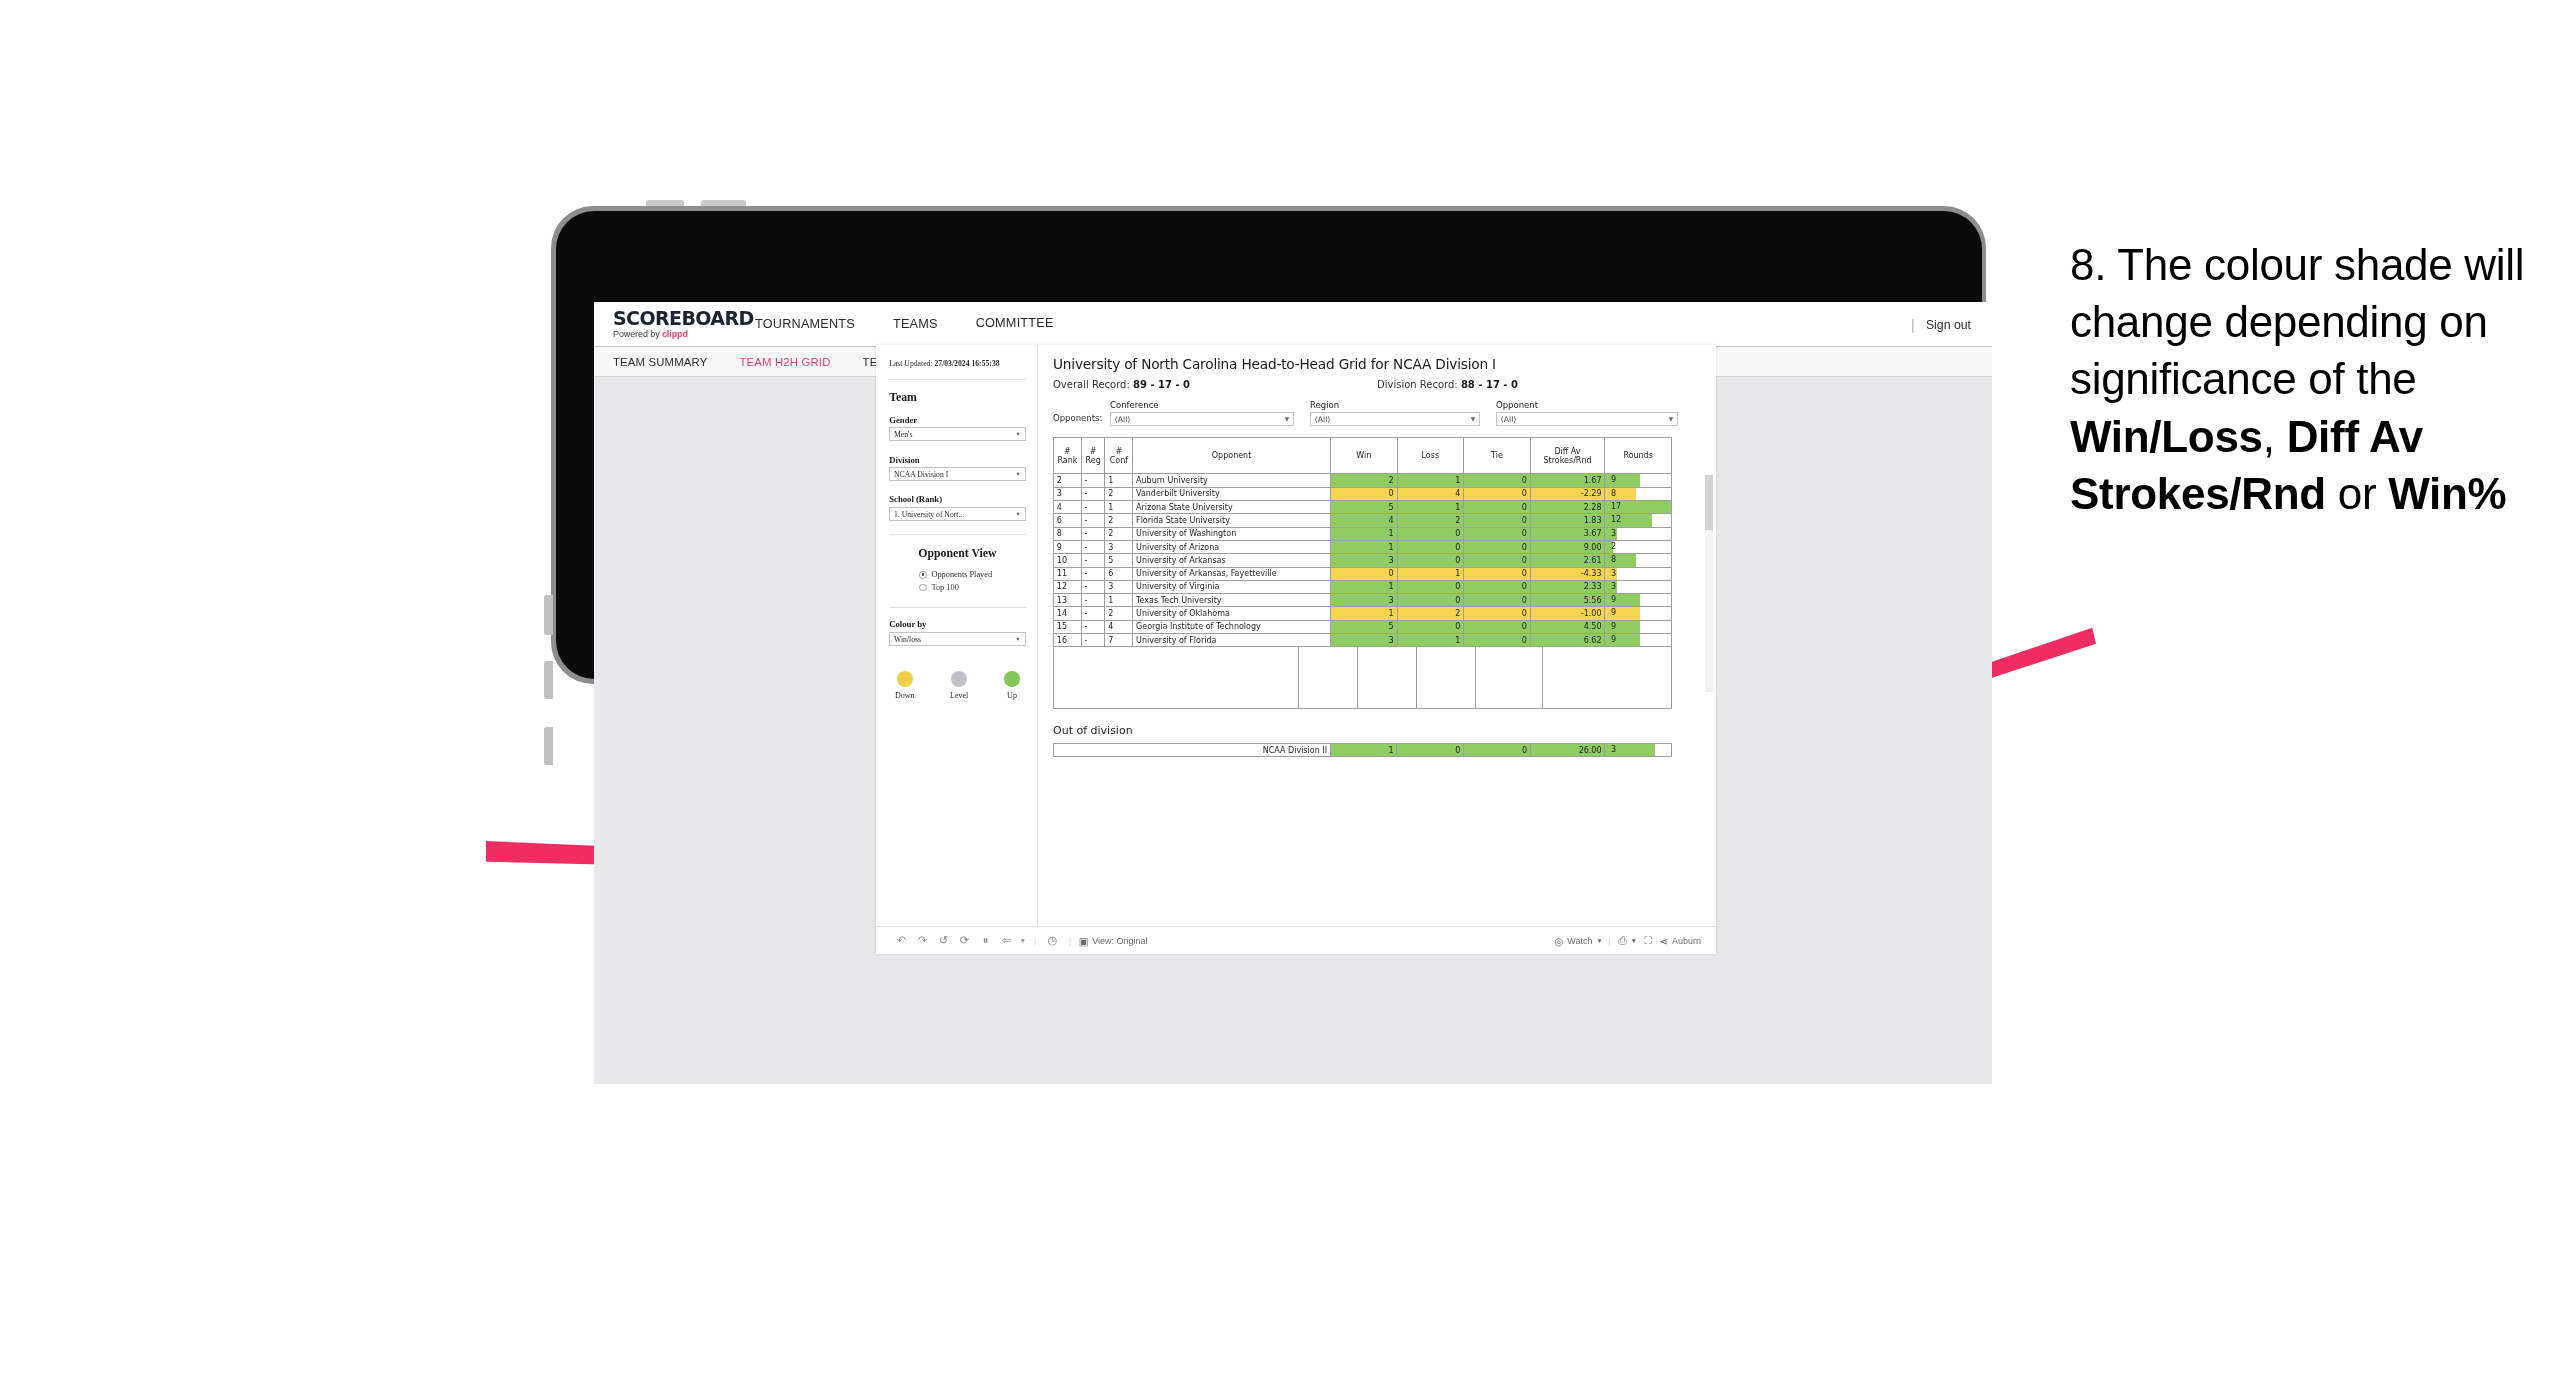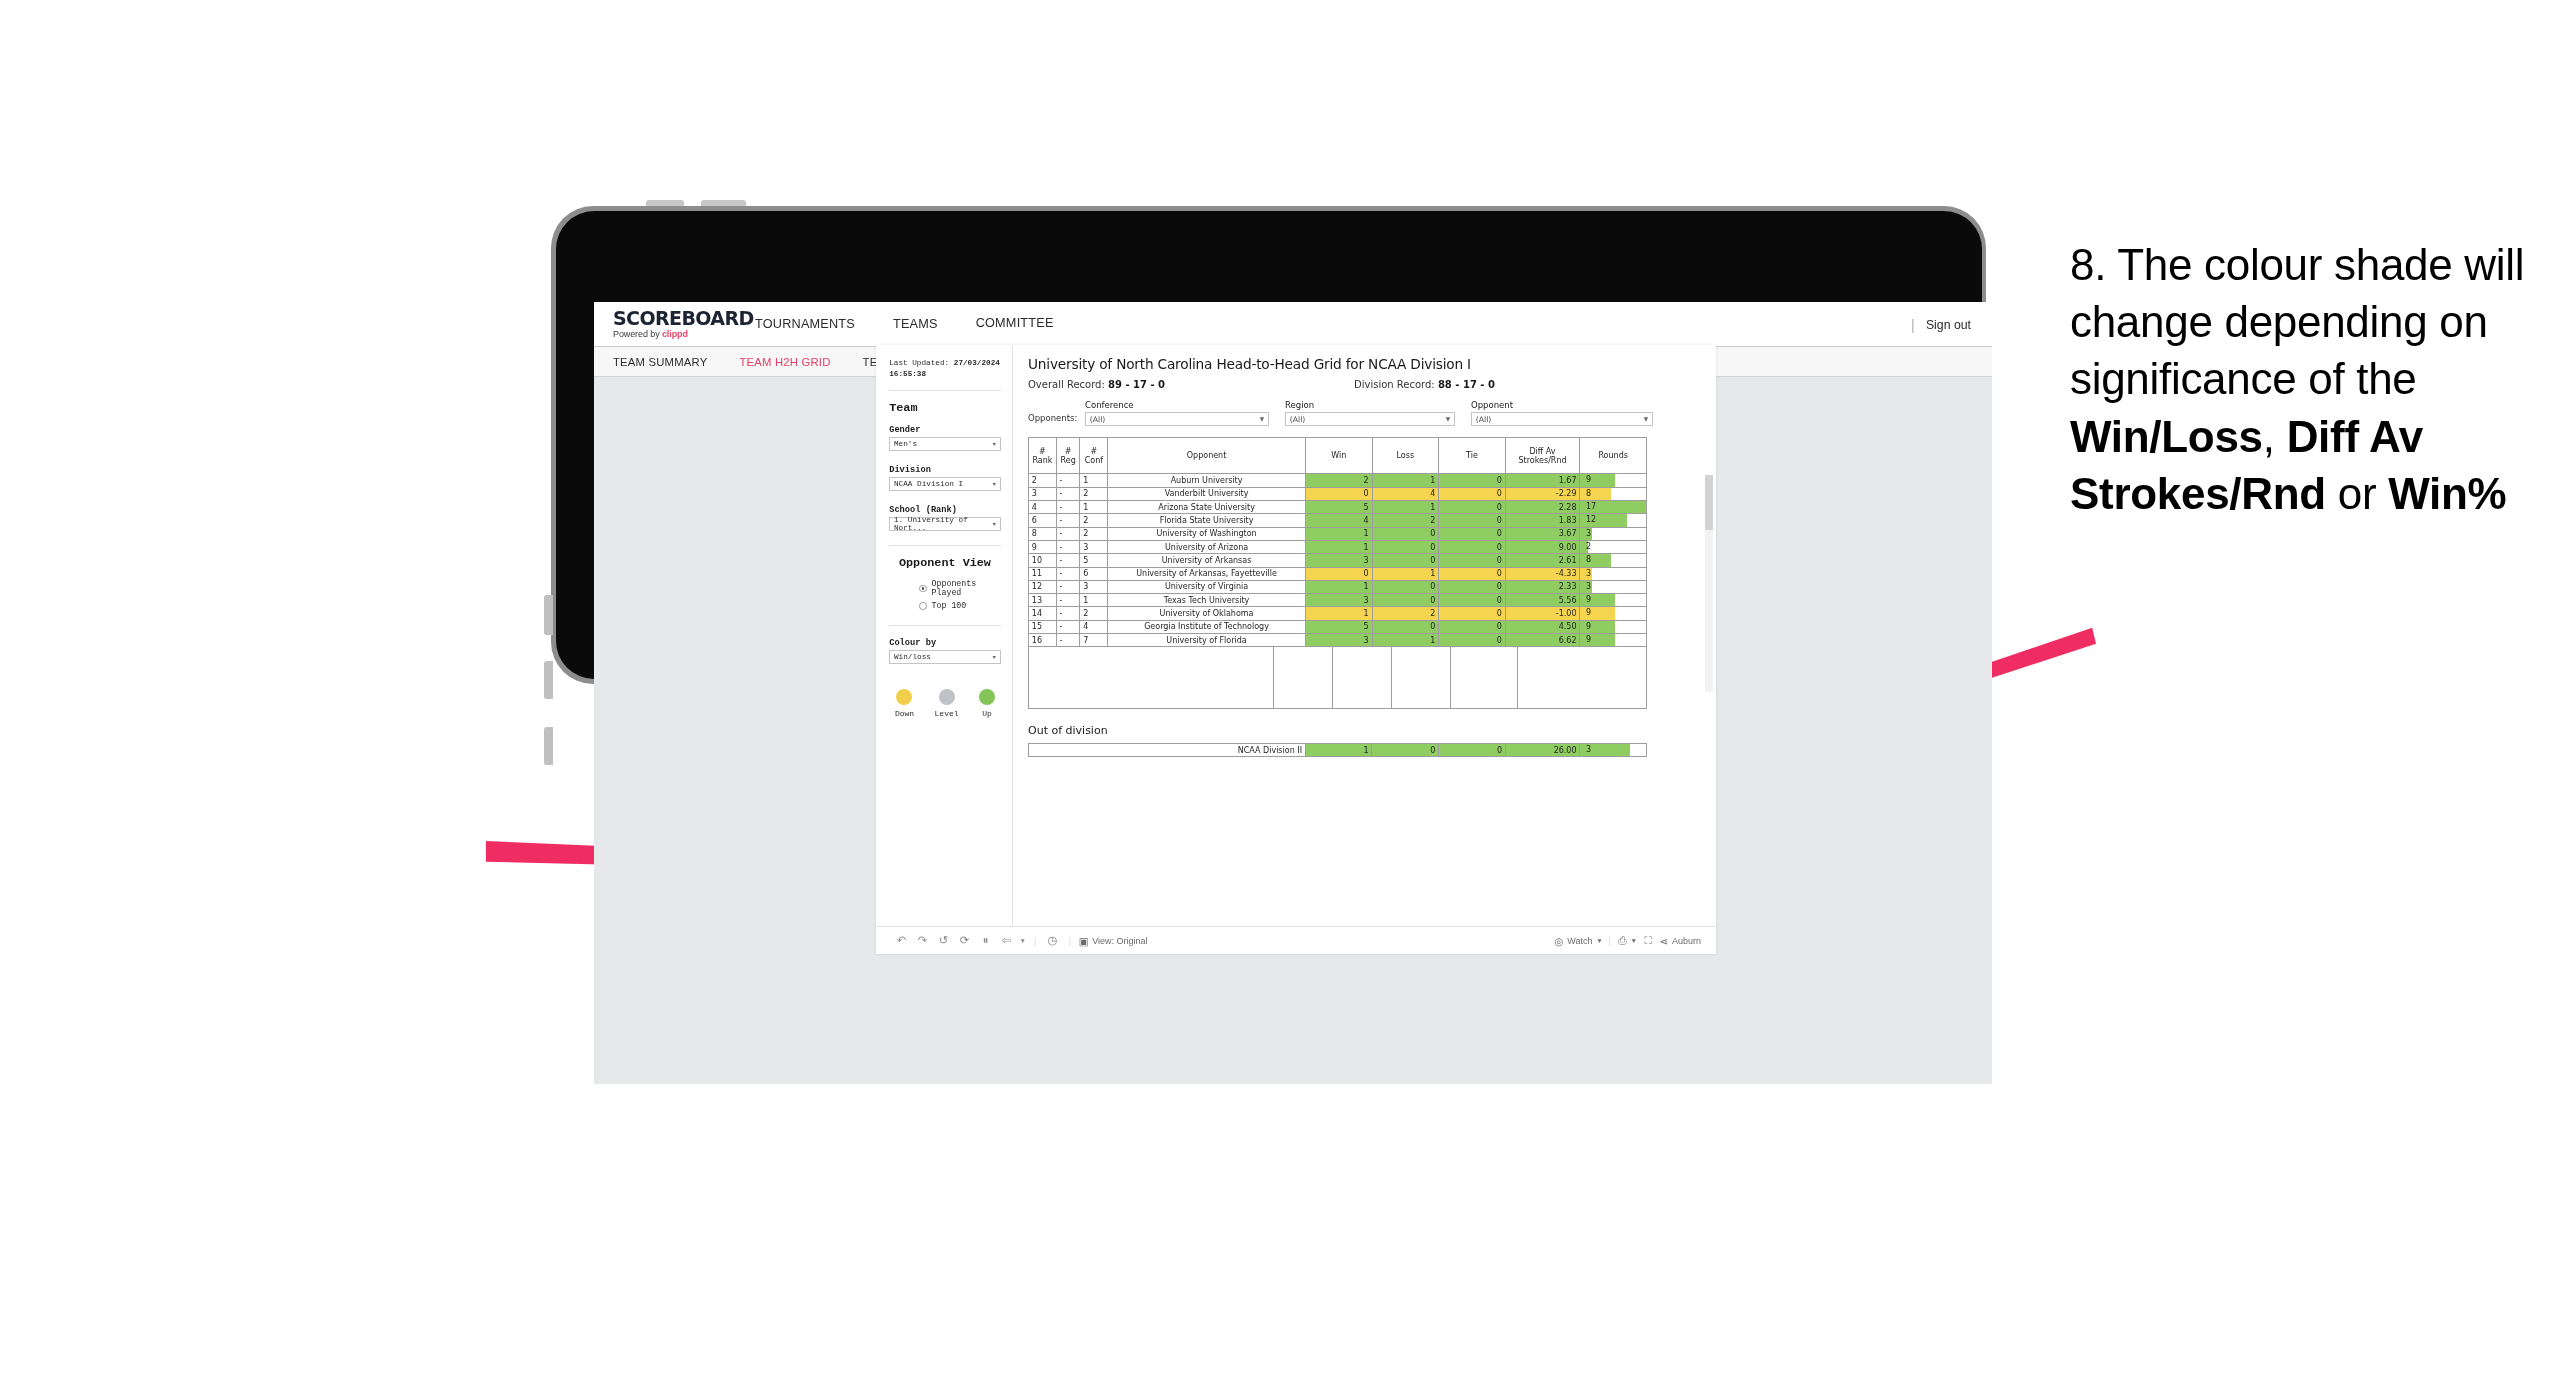--- a/index.html
+++ b/index.html
@@ -130,23 +130,23 @@
     left: 282px; top: 43px;
     width: 840px; height: 609px;
     background: #ffffff;
     box-shadow: 0 0 2.8px rgba(0,0,0,0.10);
     display: flex; flex-direction: column;
   }
   #viz-body { flex: 1; display: flex; overflow: hidden; }
 
   
   #viz-sidebar {
-    width: 137px; padding: 13.2px 11.3px 0 13.2px;
+    width: 162px; padding: 13.2px 11.3px 0 13.2px;
     border-right: 0.9px solid #e2e2e2;
-    font-family: Liberation Mono, monospace;
+    font-family: Liberation Serif, serif;
   }
   #last-updated {
     font-size: 7.7px; color: #2b2b2b; line-height: 1.45;
   }
   #last-updated b { font-weight: bold; }
   .side-rule { border-top: 0.9px solid #e0e0e0; margin: 9.4px 0 0 0; }
   .side-h {
     font-size: 11.8px; color: #1a1a1a; font-weight: bold;
     margin: 10.4px 0 9.4px 0;
   }
@@ -218,21 +218,21 @@
     border: 0.9px solid #9e9e9e;
     font-size: 8px; color: #1f1f1f;
     height: 12.3px; padding: 0 2.8px;
     font-weight: normal;
     overflow: hidden; white-space: nowrap;
   }
   table.grid thead th { height: 36px; text-align: center; vertical-align: middle; }
   .c-rank { width: 24.6px; text-align: left; }
   .c-reg  { width: 21px; text-align: left; }
   .c-conf { width: 24.6px; text-align: left; }
-  .c-opp  { width: 175px; text-align: center; }
+  .c-opp  { width: 175px; text-align: left; }
   .c-num  { width: 59px; text-align: right; }
   .c-diff { width: 66px; text-align: right; }
   .c-rounds { width: 59px; text-align: left; padding: 0; position: relative; }
   .rounds-bar { position: absolute; left: 0; top: 0; bottom: 0; }
   .rounds-val { position: relative; padding-left: 2.8px; line-height: 12.3px; }
   .bg-up   { background: #8fcc62; }
   .bg-down { background: #f5d44f; }
   #empty-block {
     width: 619px; height: 62px; border: 0.9px solid #9e9e9e;
     border-top: none; display: flex;

